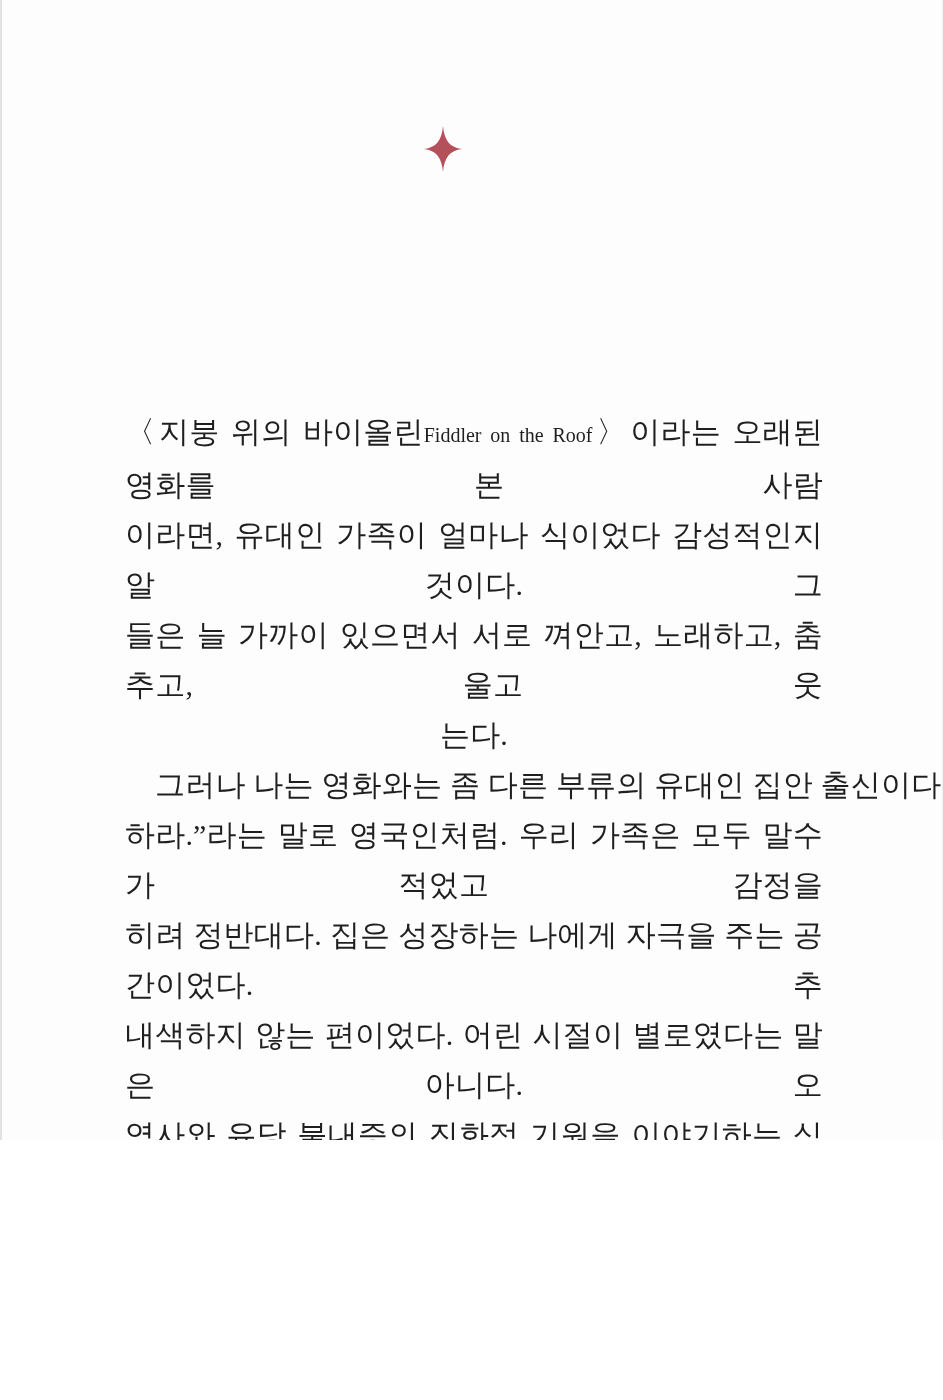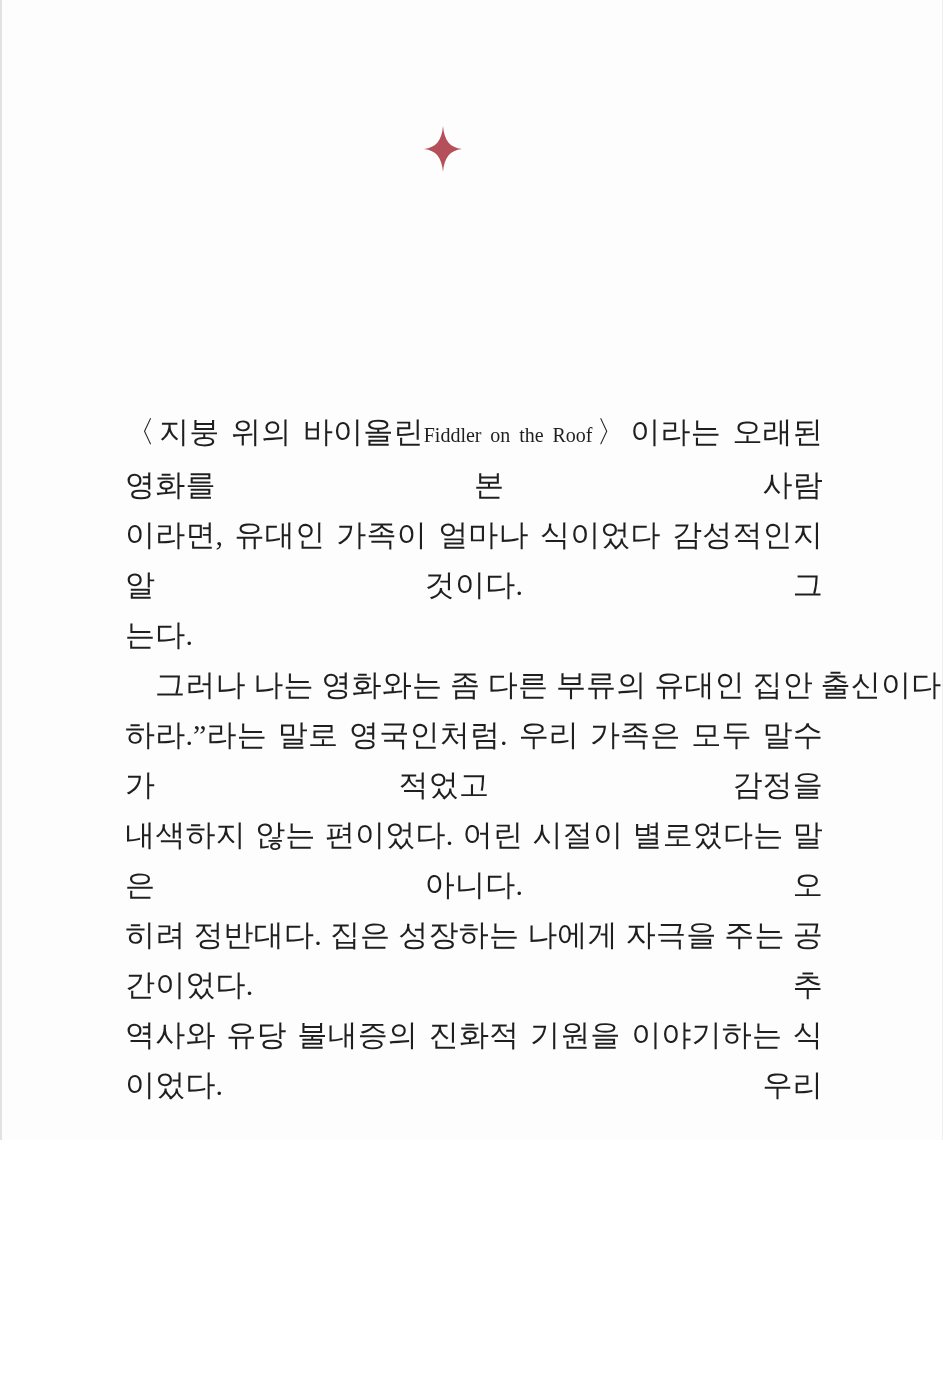--- a/index.html
+++ b/index.html
@@ -46,21 +46,21 @@
     position: absolute;
     left: 125px;
     top: 407px;
     width: 698px;
     font-size: 30px;
     line-height: 50px;
     letter-spacing: 0.2px;
   }
   .line {
     white-space: nowrap;
-    text-align: left;
+    text-align: center;
   }
   .line.fill {
     white-space: normal;
     text-align: justify;
     text-align-last: justify;
   }
   .line.indent {
     padding-left: 30px;
   }
   .latin {
@@ -85,24 +85,25 @@
   <div class="edge-right"></div>
   <div class="edge-bottom"></div>
 
   <svg class="ornament" viewBox="0 0 100 100" preserveAspectRatio="none" aria-hidden="true">
     <path d="M50 0 C53.5 32 68 46.5 100 50 C68 53.5 53.5 68 50 100 C46.5 68 32 53.5 0 50 C32 46.5 46.5 32 50 0 Z" fill="#b4505a"></path>
   </svg>
 
   <div class="text-block">
     <div class="line fill"><span>〈지붕 위의 바이올린</span><span class="latin">Fiddler on the Roof</span><span>〉이라는 오래된 영화를 본 사람</span></div>
     <div class="line fill">이라면, 유대인 가족이 얼마나 식이었다 감성적인지 알 것이다. 그</div>
+    <div class="line fill">들은 늘 가까이 있으면서 서로 껴안고, 노래하고, 춤추고, 울고 웃</div>
     <div class="line">는다.</div>
     <div class="line indent">그러나 나는 영화와는 좀 다른 부류의 유대인 집안 출신이다.</div>
     <div class="line fill">하라.”라는 말로 영국인처럼. 우리 가족은 모두 말수가 적었고 감정을</div>
+    <div class="line fill">히려 정반대다. 집은 성장하는 나에게 자극을 주는 공간이었다. 추</div>
     <div class="line fill">내색하지 않는 편이었다. 어린 시절이 별로였다는 말은 아니다. 오</div>
-    <div class="line fill">히려 정반대다. 집은 성장하는 나에게 자극을 주는 공간이었다. 추</div>
     <div class="line fill">역사와 유당 불내증의 진화적 기원을 이야기하는 식이었다. 우리</div>
 
   </div>
 
   <div class="page-number">14</div>
 
 </div>
 
 </body></html>

